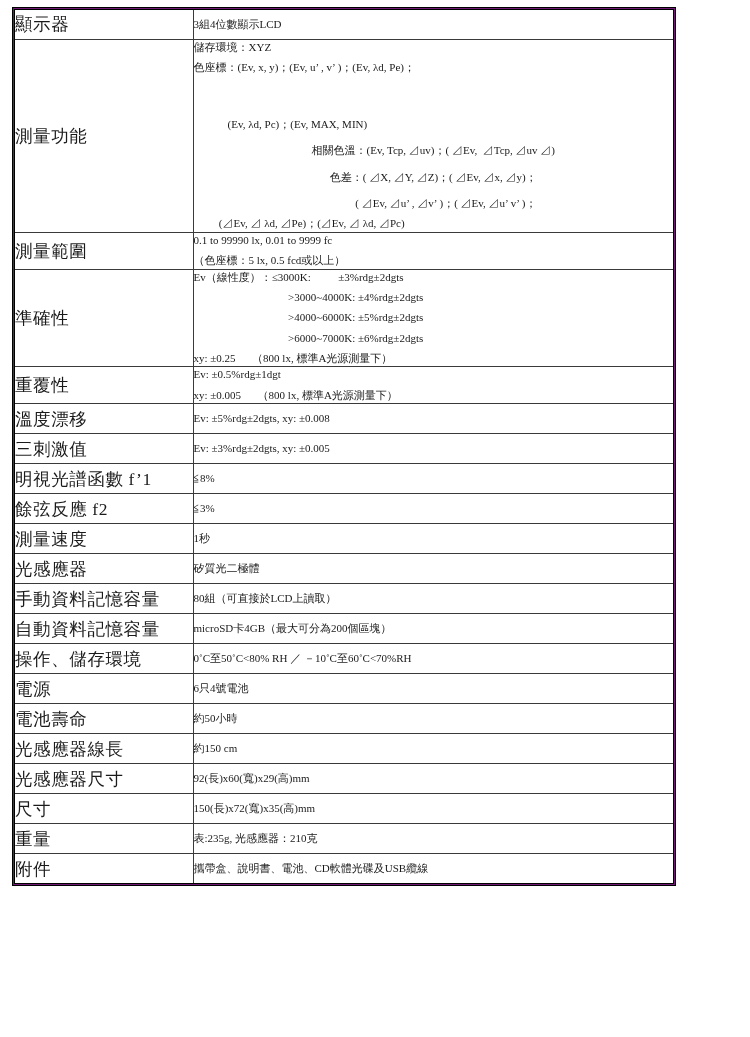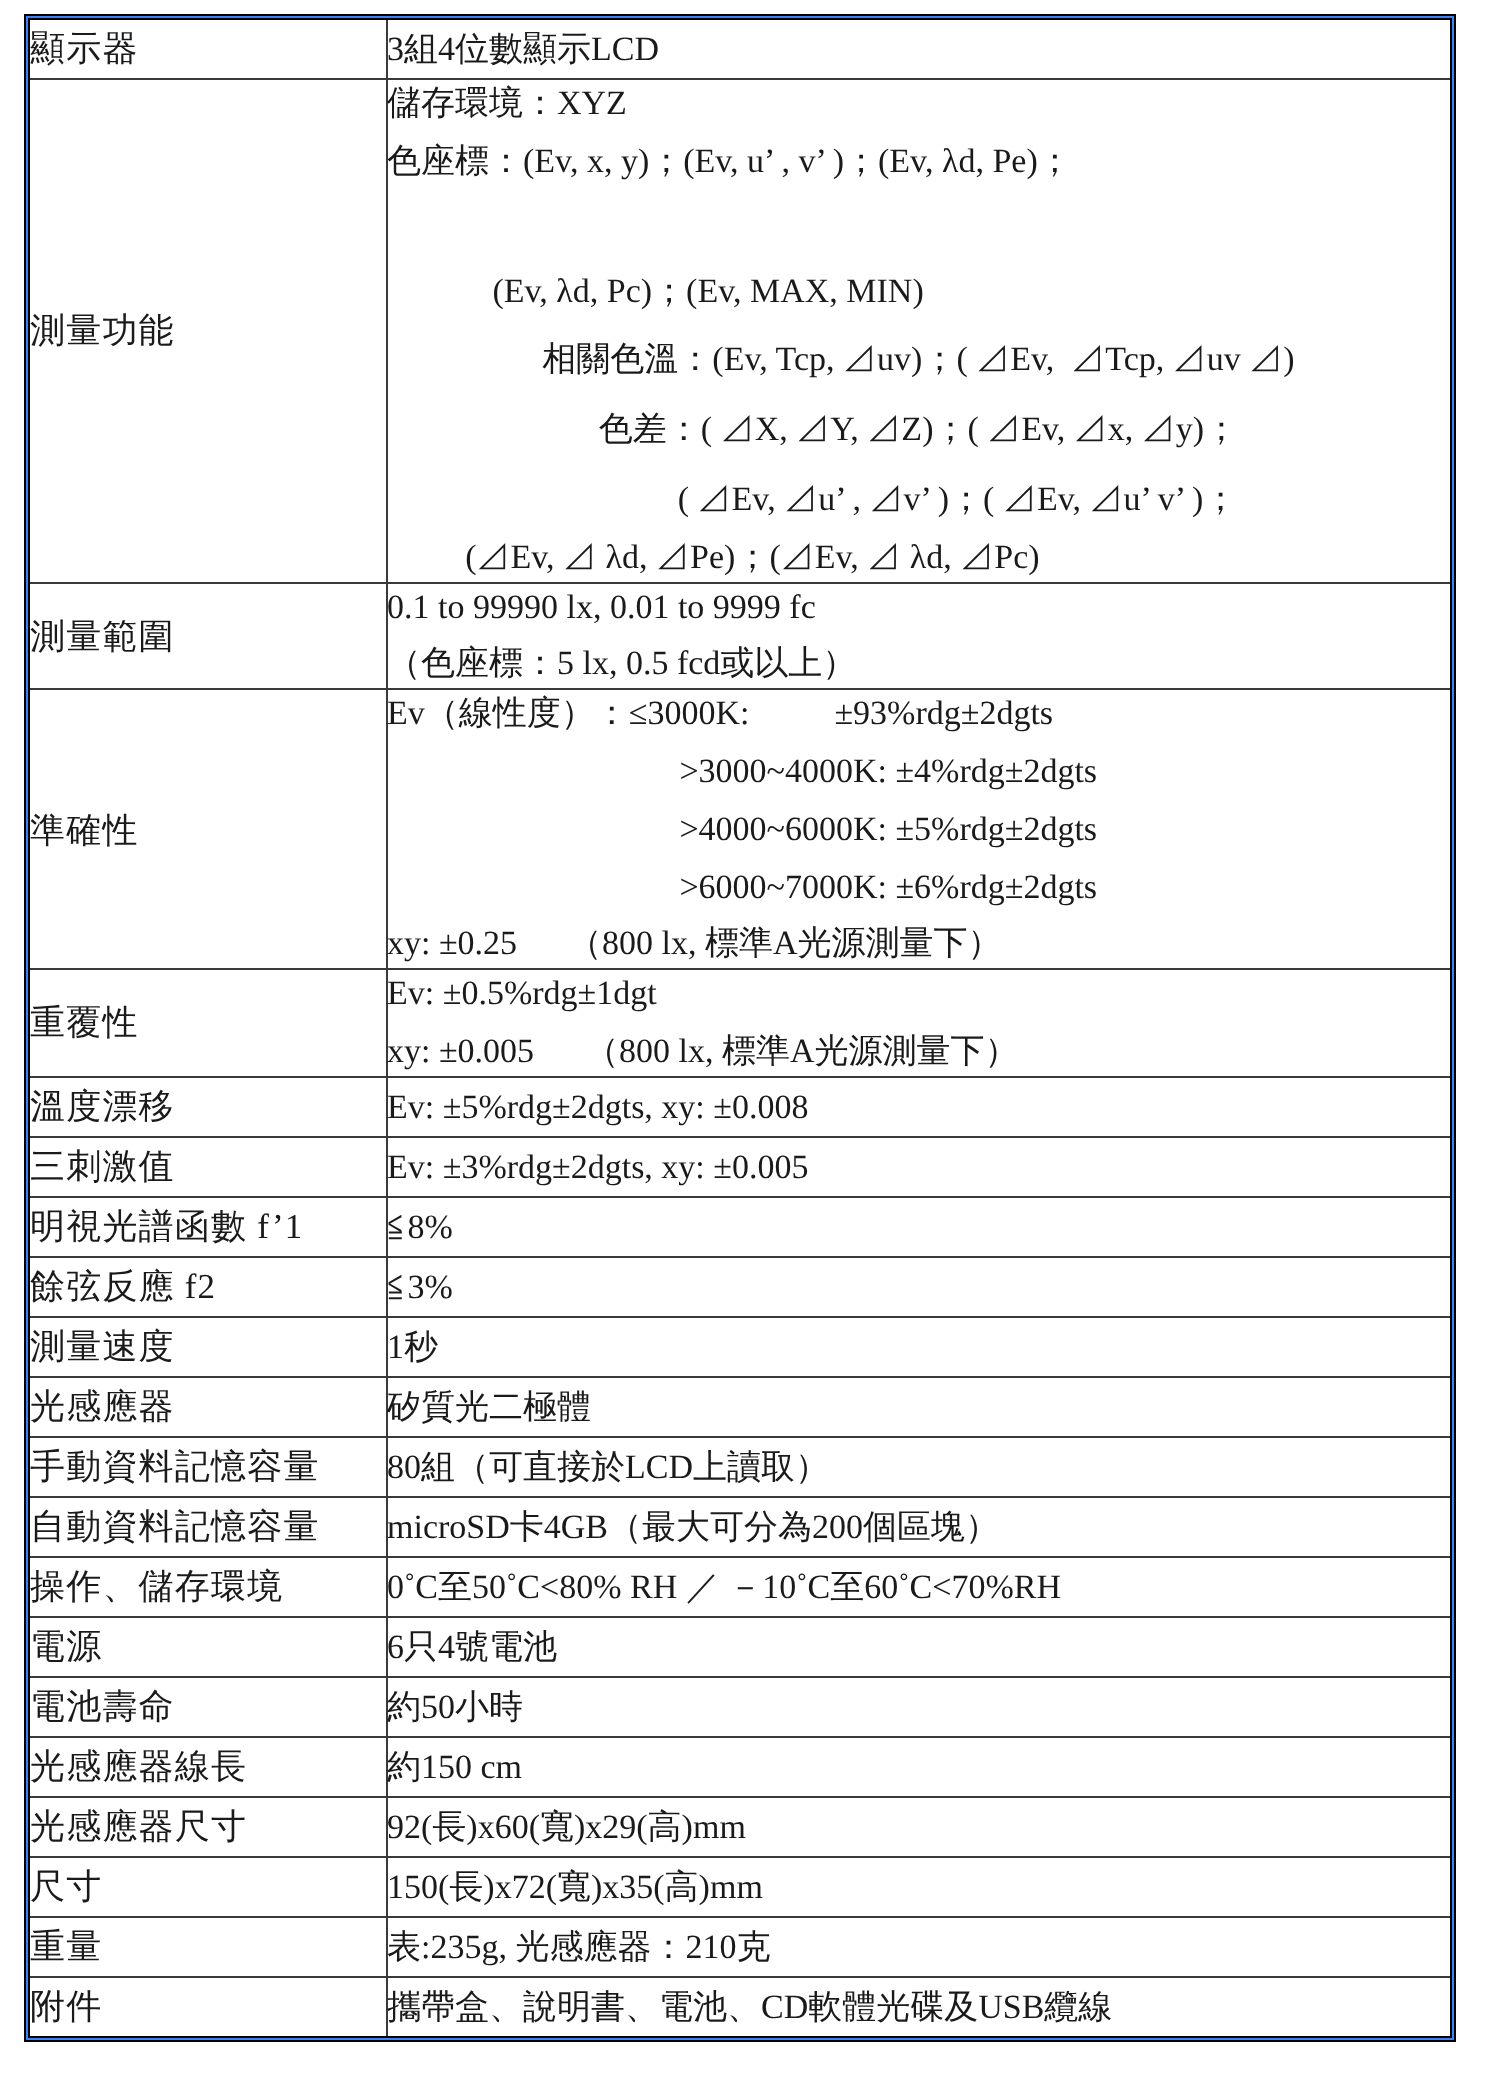--- a/index.html
+++ b/index.html
@@ -11,26 +11,26 @@
   body {
     width: 750px;
     height: 1037px;
     font-family: "Liberation Serif", "DejaVu Serif", serif;
     color: #1a1a1a;
     -webkit-font-smoothing: antialiased;
   }
 
   .spec-sheet {
     position: relative;
-    width: 716px;
+    width: 664px;
     margin: 7px 0 0 12px;
     
     border: 3px double #000000;
     box-sizing: border-box;
-    background: #3b82f6;
+    background: #701a75;
   }
 
   table.spec-table {
     width: 100%;
     border-collapse: collapse;
     table-layout: fixed;
     background: #ffffff;
   }
 
   table.spec-table td {
@@ -51,21 +51,21 @@
 
   .label-cell {
     padding: 3px 6px 4px 14px;
     font-size: 17.5px;
     line-height: 1.38;
     letter-spacing: 0.6px;
     white-space: nowrap;
   }
   .value-cell {
     padding: 3px 6px 4px 9px;
-    font-size: 17px;
+    font-size: 11px;
     line-height: 1.38;
     font-family: Liberation Serif, serif;
   }
 
   
   .row-compact .label-cell,
   .row-compact .value-cell {
     height: 29px;
     padding-top: 0;
     padding-bottom: 0;
@@ -125,21 +125,21 @@
         <td class="label-cell">測量範圍</td>
         <td class="value-cell block-pad">
           <span class="ln">0.1 to 99990 lx, 0.01 to 9999 fc</span>
           <span class="ln gap-small">（色座標：5 lx, 0.5 fcd或以上）</span>
         </td>
       </tr>
 
       <tr>
         <td class="label-cell">準確性</td>
         <td class="value-cell block-pad">
-          <span class="ln">Ev（線性度）：≤3000K:          ±93%rdg±2dgts</span>
+          <span class="ln">Ev（線性度）：≤3000K:          ±3%rdg±2dgts</span>
           <span class="ln gap-small indent-3">&gt;3000~4000K: ±4%rdg±2dgts</span>
           <span class="ln gap-small indent-3">&gt;4000~6000K: ±5%rdg±2dgts</span>
           <span class="ln gap-small indent-3">&gt;6000~7000K: ±6%rdg±2dgts</span>
           <span class="ln gap-small">xy: ±0.25      （800 lx, 標準A光源測量下）</span>
         </td>
       </tr>
 
       <tr>
         <td class="label-cell">重覆性</td>
         <td class="value-cell block-pad">

